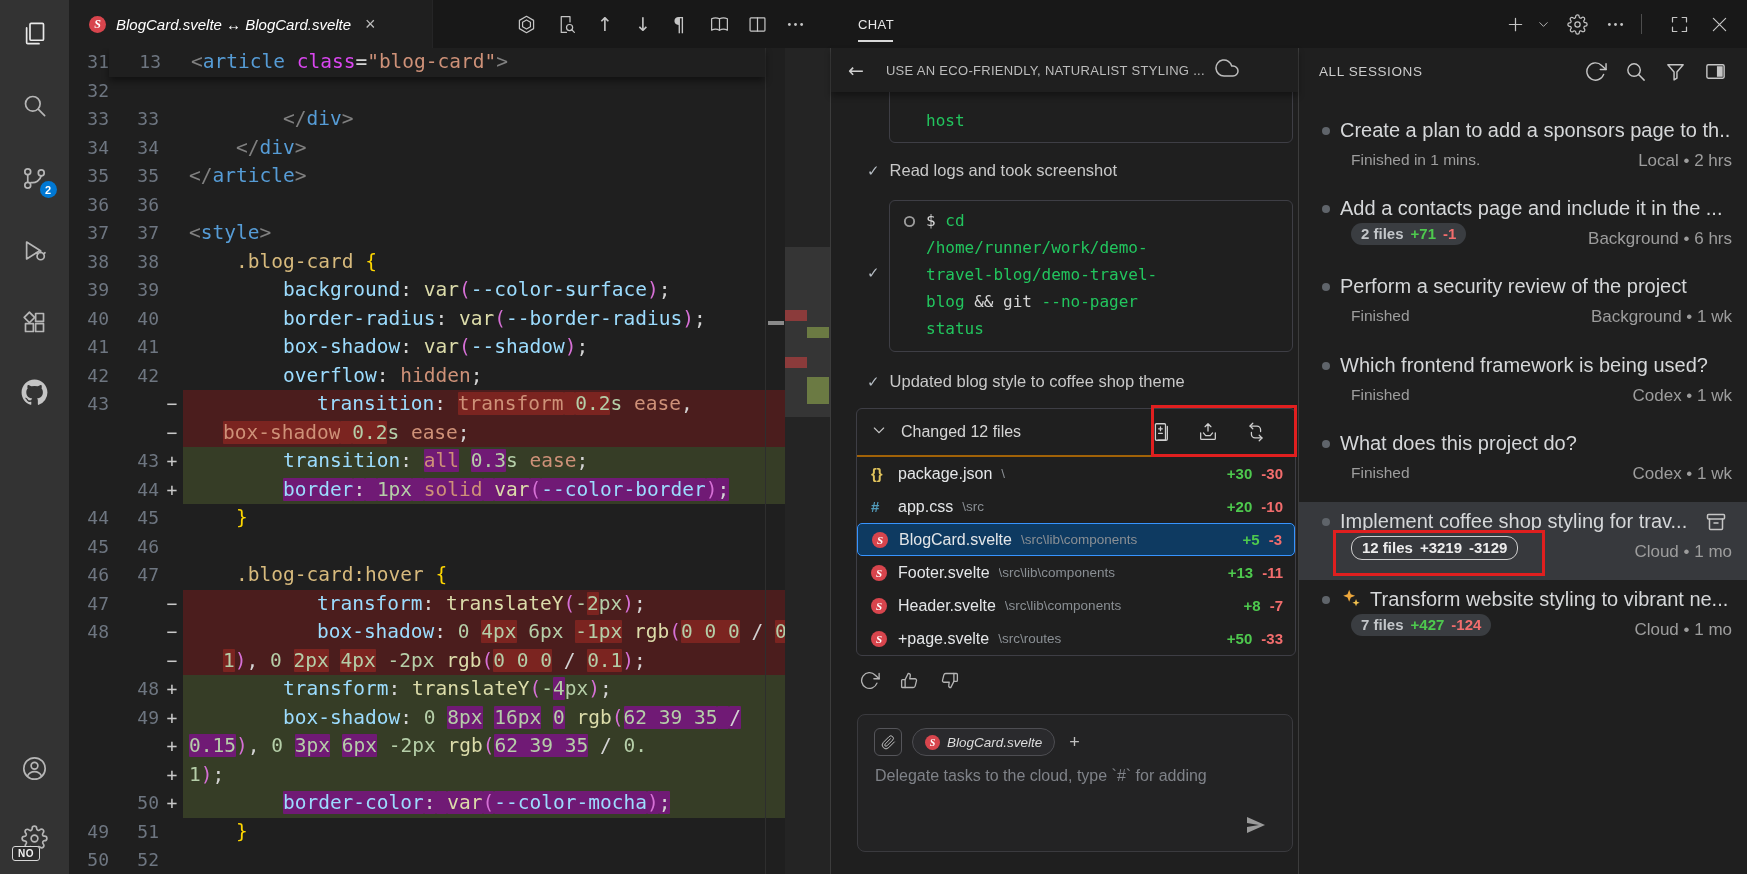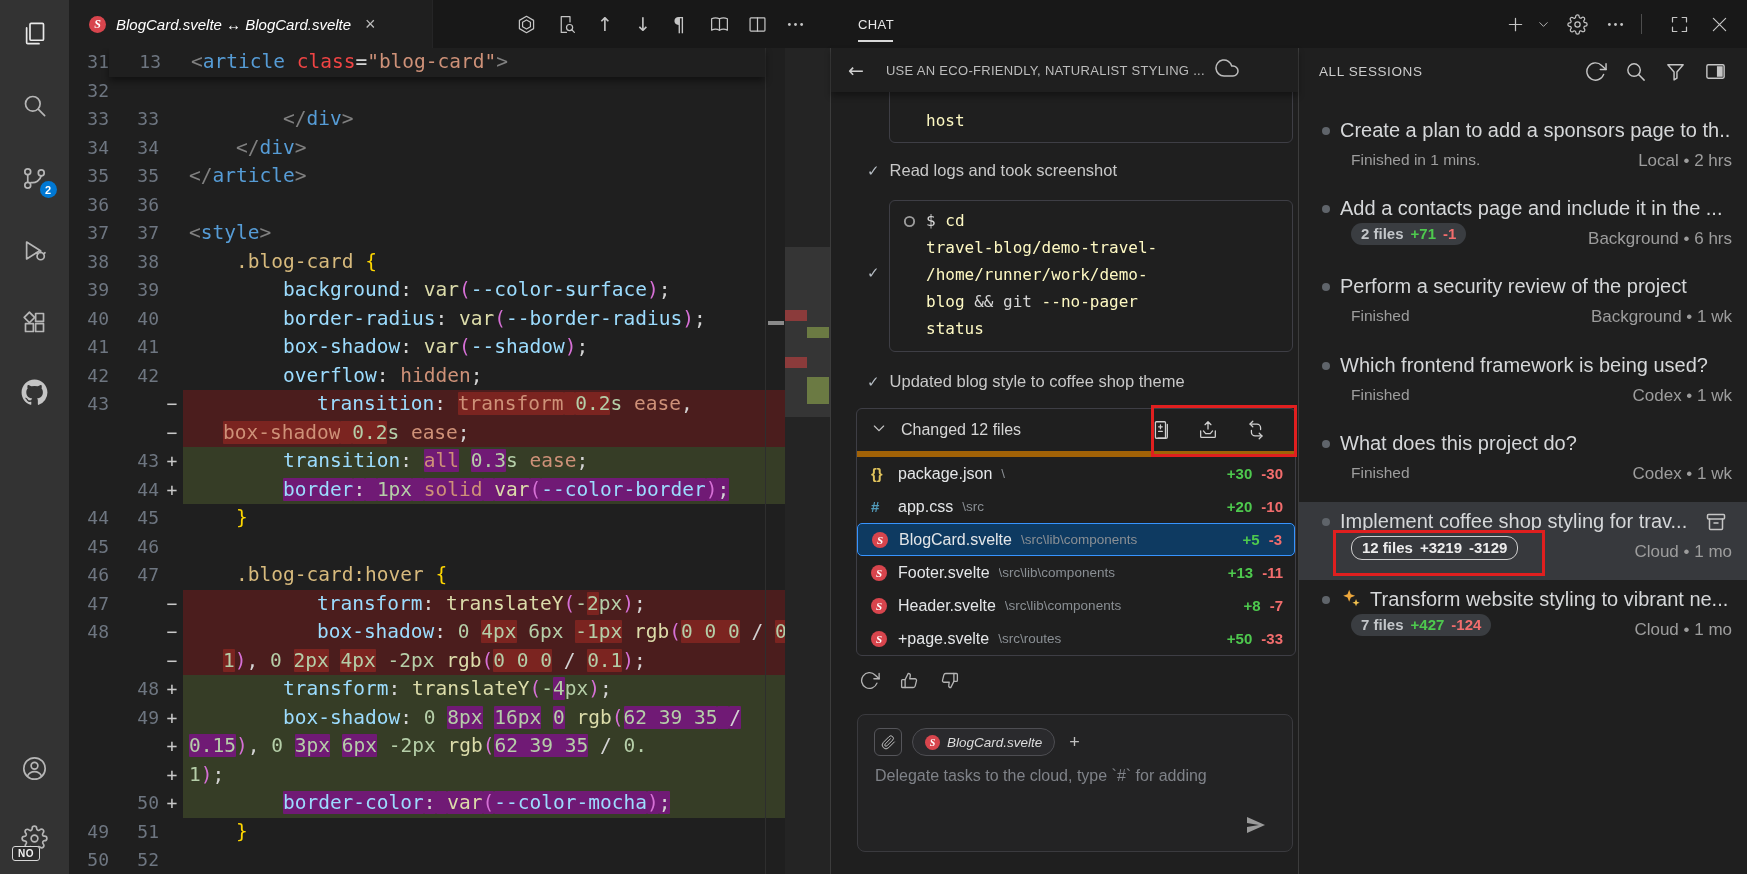--- a/index.html
+++ b/index.html
@@ -36,21 +36,21 @@
   #editor { left:69px; top:48px; width:761px; height:826px; background:#1f1f1f; overflow:hidden; font-family:"DejaVu Sans Mono","Liberation Mono",monospace; }
   .ed-row { display:flex; height:28.5px; line-height:28.5px; font-size:19.5px; white-space:pre; }
   .g1 { width:40px; text-align:right; color:#6e7681; font-size:18px; flex:none;}
   .g2 { width:52px; text-align:right; color:#6e7681; font-size:18px; flex:none; padding-right:2px;}
   .mk { width:22px; color:#c8c8c8; font-size:18px; text-align:center; flex:none;}
   .code { flex:1; padding-left:6px; overflow:hidden; min-width:0;}
   .code.del { background:#4b1d1d;padding-left:40px; }
   .code.add { background:#363d26; }
   .hl-del { background:#7b2420; border-radius:1px;}
   .hl-add { background:#701a75; border-radius:1px;}
-  .tk-tag{color:#569cd6}.tk-ang{color:#808080}.tk-attr{color:#ef4444}.tk-str{color:#ce9178}
+  .tk-tag{color:#569cd6}.tk-ang{color:#808080}.tk-attr{color:#d946ef}.tk-str{color:#ce9178}
   .tk-sel{color:#d7ba7d}.tk-brace{color:#ffd700}.tk-prop{color:#9cdcfe}.tk-val{color:#ce9178}
   .tk-fn{color:#dcdcaa}.tk-cvar{color:#9cdcfe}.tk-num{color:#b5cea8}.tk-pun{color:#d4d4d4}
   .tk-par{color:#d670d6}.tk-txt{color:#d4d4d4}.tk-eq{color:#d4d4d4}
   #sticky { position:absolute; left:40px; top:0; width:656px; background:#1f1f1f; box-shadow:0 4px 7px rgba(0,0,0,.45); z-index:5;}
   #sticky .ed-row .g2{ width:54px; }
   #ruler { position:absolute; left:696px; top:0; width:20px; height:826px; border-left:1px solid #2e2e2e; }
   #ruler .dash { position:absolute; left:2px; top:273px; width:16px; height:4px; background:#8a8a8a; }
   #minimap { position:absolute; left:716px; top:0; width:45px; height:826px; background:#242424; }
   #mm-slider { position:absolute; left:0; top:199px; width:45px; height:170px; background:rgba(255,255,255,.08); }
   .mm-mark { position:absolute; width:22px; height:10px; }
@@ -59,25 +59,25 @@
   #chat { left:830px; top:48px; width:468px; height:826px; background:#1f1f1f; border-left:1px solid #3c3c3c; }
   #chat-header { position:absolute; left:0; top:0; width:100%; height:44px; background:#1f1f1f; z-index:8; display:flex; align-items:center; padding:0 14px 0 17px; box-shadow:0 4px 6px rgba(0,0,0,.35);}
   #chat-header .back { font-size:19px; color:#cfcfcf; cursor:pointer; margin-right:22px; font-family:"DejaVu Sans",sans-serif;}
   #chat-header .ttl { font-size:13px; color:#bdbdbd; letter-spacing:.3px; white-space:nowrap; overflow:hidden; max-width:355px; }
   #chat-header .cloud { margin-left:10px; }
   #chat-header .cloud svg{ width:24px; height:24px; stroke:#bdbdbd; fill:none; stroke-width:1.5; stroke-linejoin:round;}
   #chat-body { position:absolute; left:0; top:44px; width:100%; height:782px; overflow:hidden; }
   .round-box { position:absolute; border:1px solid #3e3e45; border-radius:6px; background:#1f1f1f; }
   .mono { font-family:"DejaVu Sans Mono","Liberation Mono",monospace; }
   .cmd-line { font-size:16px; line-height:27px; white-space:pre; }
-  .cmd-c { color:#fef9c3; } .cmd-p { color:#d4d4d4; }
+  .cmd-c { color:#22c55e; } .cmd-p { color:#d4d4d4; }
   .chk-row { position:absolute; display:flex; gap:10px; font-size:16.5px; color:#c8c8c8; align-items:baseline;}
   .chk-row .chk { color:#b6bdc4; font-size:15px; }
   #changed-box { left:25px; top:316px; width:440px; height:248px; border:1px solid #3e3e45; border-radius:6px; position:absolute; background:#1f1f1f;}
-  #changed-head { height:48px; display:flex; align-items:center; padding:0 12px 0 14px; border-bottom:6px solid #a16207; cursor:pointer;}
+  #changed-head { height:48px; display:flex; align-items:center; padding:0 12px 0 14px; border-bottom:2px solid #a16207; cursor:pointer;}
   #changed-head .chev svg{ width:16px; height:16px; stroke:#c5c5c5; fill:none; stroke-width:1.7; stroke-linecap:round;}
   #changed-head .lbl { margin-left:14px; font-size:16px; color:#d6d6d6; }
   .ch-acts { margin-left:auto; display:flex; gap:26px; padding-right:16px;}
   .ch-acts .a { width:22px; height:22px; cursor:pointer;}
   .ch-acts svg { width:22px; height:22px; stroke:#d0d0d0; fill:none; stroke-width:1.4; stroke-linecap:round; stroke-linejoin:round;}
   .file-row { height:33px; display:flex; align-items:center; padding:0 12px 0 14px; font-size:16px; cursor:pointer; position:relative;}
   .file-row .fic { width:20px; flex:none; font-weight:700; font-size:14px; }
   .file-row .fname { color:#e4e6e8; margin-left:7px; white-space:nowrap;}
   .file-row .fpath { color:#8a8f94; margin-left:9px; font-size:13.5px; white-space:nowrap; overflow:hidden; flex:1;}
   .file-row .plus { color:#4ec94e; font-weight:700; font-size:15px; margin-left:8px;}
@@ -339,22 +339,22 @@
         <span>Read logs and took screenshot</span>
       </div>
 
       <span class="chk" style="position:absolute;left:36px;top:172px;color:#b6bdc4;font-size:15px">✓</span>
       <div class="round-box" style="left:58px;top:108px;width:404px;height:152px">
         <svg style="position:absolute;left:13px;top:14px;width:13px;height:13px;stroke:#9d9d9d;fill:none;stroke-width:2" viewBox="0 0 14 14">
             <circle cx="7" cy="7" r="5"></circle>
           </svg>
         <div class="mono" style="position:absolute;left:36px;top:6px">
             <div class="cmd-line"><span class="cmd-p">$ </span><span class="cmd-c">cd</span></div>
+            <div class="cmd-line"><span class="cmd-c">/home/runner/work/demo-</span></div>
             <div class="cmd-line"><span class="cmd-c">travel-blog/demo-travel-</span></div>
-            <div class="cmd-line"><span class="cmd-c">/home/runner/work/demo-</span></div>
             <div class="cmd-line"><span class="cmd-c">blog </span><span class="cmd-p">&amp;&amp; git </span><span class="cmd-c">--no-pager</span></div>
             <div class="cmd-line"><span class="cmd-c">status</span></div>
           </div>
       </div>
 
       <div class="chk-row" style="left:36px;top:280px">
         <span class="chk">✓</span>
         <span>Updated blog style to coffee shop theme</span>
       </div>
 

